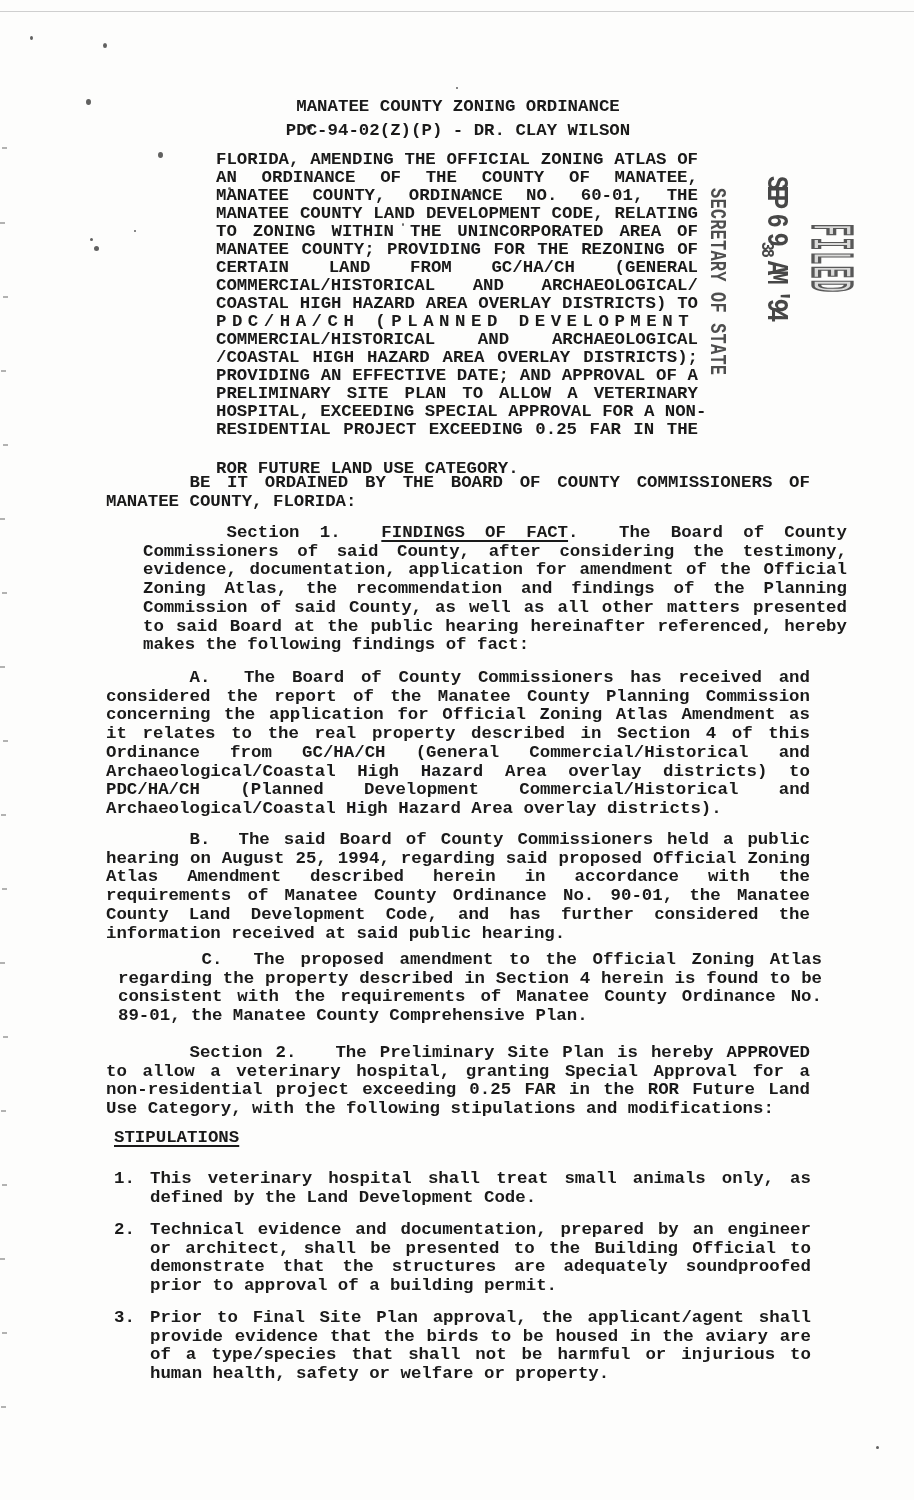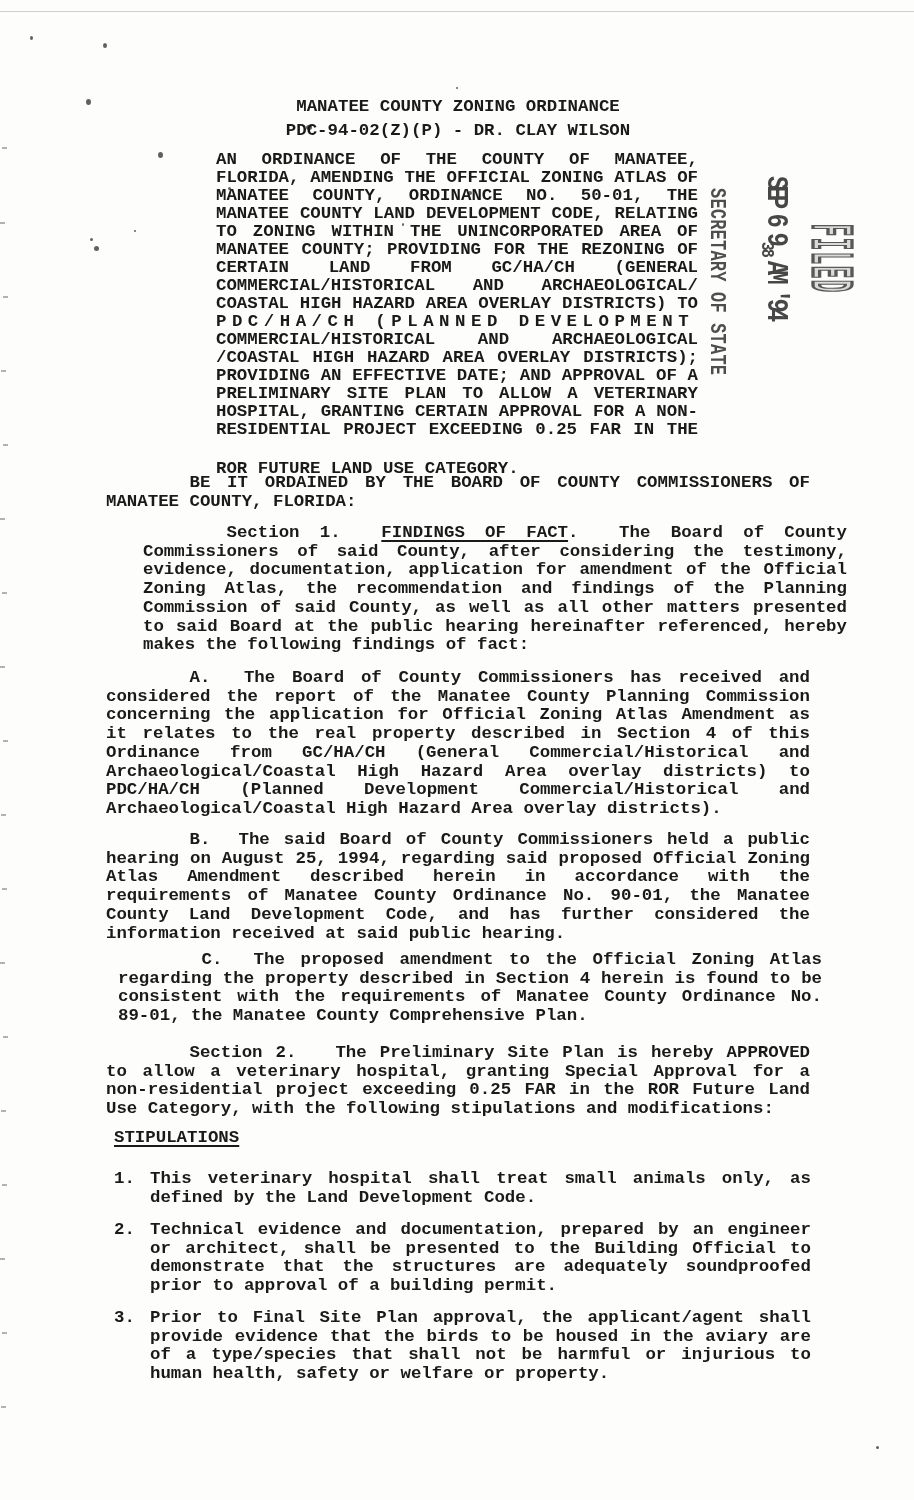--- a/index.html
+++ b/index.html
@@ -125,35 +125,35 @@
   </div>
 
   <div class="stamp stamp-secretary">SECRETARY OF STATE</div>
   <div class="stamp stamp-date">
     <span>SEP 6 9</span><span class="min">38</span><span class="sfx">AM '94</span>
   </div>
   <div class="stamp stamp-filed">FILED</div>
 
   <div class="title-block">
 
-  <div class="title-line">AN ORDINANCE OF THE COUNTY OF MANATEE,</div>
-      <div class="title-line">FLORIDA, AMENDING THE OFFICIAL ZONING ATLAS OF</div>
-      <div class="title-line">MANATEE COUNTY, ORDINANCE NO. 50-01, THE</div>
+  <div class="title-line">FLORIDA, AMENDING THE OFFICIAL ZONING ATLAS OF</div>
+      <div class="title-line">AN ORDINANCE OF THE COUNTY OF MANATEE,</div>
+      <div class="title-line">MANATEE COUNTY, ORDINANCE NO. 60-01, THE</div>
       <div class="title-line">MANATEE COUNTY LAND DEVELOPMENT CODE, RELATING</div>
       <div class="title-line">TO ZONING WITHIN THE UNINCORPORATED AREA OF</div>
       <div class="title-line">MANATEE COUNTY; PROVIDING FOR THE REZONING OF</div>
       <div class="title-line">CERTAIN LAND FROM GC/⁠HA/⁠CH (GENERAL</div>
       <div class="title-line">COMMERCIAL/⁠HISTORICAL AND ARCHAEOLOGICAL/⁠</div>
       <div class="title-line">COASTAL HIGH HAZARD AREA OVERLAY DISTRICTS) TO</div>
       <div class="title-line spread">PDC/⁠HA/⁠CH (PLANNED DEVELOPMENT</div>
       <div class="title-line">COMMERCIAL/⁠HISTORICAL AND ARCHAEOLOGICAL</div>
       <div class="title-line">/⁠COASTAL HIGH HAZARD AREA OVERLAY DISTRICTS);</div>
       <div class="title-line">PROVIDING AN EFFECTIVE DATE; AND APPROVAL OF A</div>
       <div class="title-line">PRELIMINARY SITE PLAN TO ALLOW A VETERINARY</div>
-      <div class="title-line">HOSPITAL, GRANTING CERTAIN APPROVAL FOR A NON-</div>
+      <div class="title-line">HOSPITAL, EXCEEDING SPECIAL APPROVAL FOR A NON-</div>
       <div class="title-line">RESIDENTIAL PROJECT EXCEEDING 0.25 FAR IN THE</div>
       <div class="title-line nojust">ROR FUTURE LAND USE CATEGORY.</div>
     </div>
 
   <div class="para" id="p-beit">BE IT ORDAINED BY THE BOARD OF COUNTY COMMISSIONERS OF MANATEE COUNTY, FLORIDA:</div>
 
   <div class="para" id="p-sec1">
     <span>Section 1.&nbsp;&nbsp;</span><span class="u">FINDINGS OF FACT</span><span>.&nbsp;&nbsp;The Board of County Commissioners of said County, after considering the testimony, evidence, documentation, application for amendment of the Official Zoning Atlas, the recommendation and findings of the Planning Commission of said County, as well as all other matters presented to said Board at the public hearing hereinafter referenced, hereby makes the following findings of fact:</span>
   </div>
 

